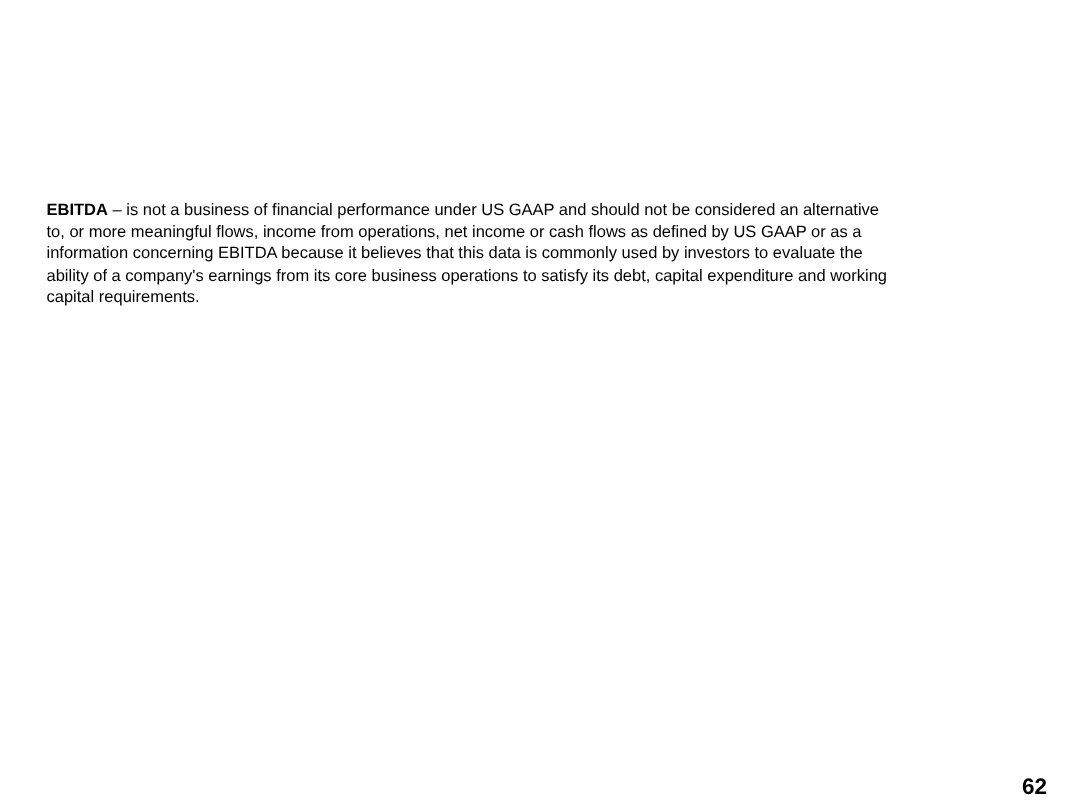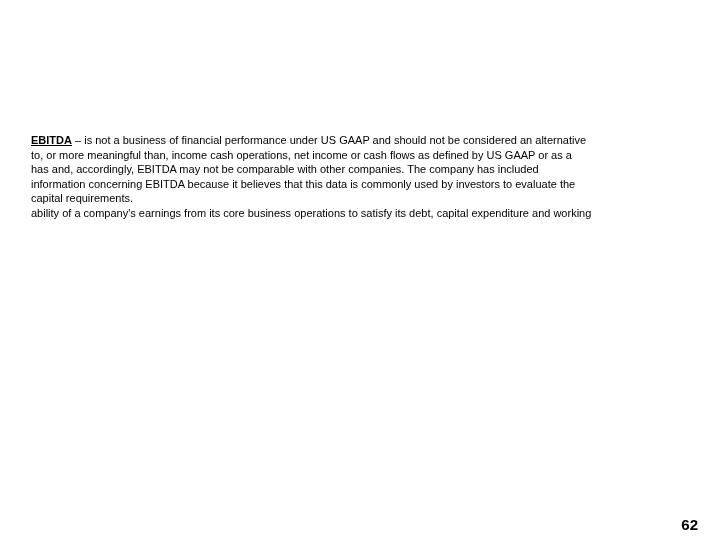--- a/index.html
+++ b/index.html
@@ -23,41 +23,39 @@
     width: 645px;
     font-size: 11px;
     line-height: 14.5px;
     color: #000000;
   }
   .para-line {
     white-space: nowrap;
   }
   .term {
     font-weight: bold;
-    text-decoration: underline;
   }
   .page-number {
     position: absolute;
     top: 517px;
     right: 22px;
     font-size: 15px;
     line-height: 16px;
     font-weight: bold;
     color: #000000;
   }
 </style>
 </head>
 <body>
 
 <div class="slide">
 
   <div class="text-block">
     <div class="para-line"><span class="term">EBITDA</span><span> – is not a business of financial performance under US GAAP and should not be considered an alternative</span></div>
-    <div class="para-line">to, or more meaningful than, income cash operations, net income or cash flows as defined by US GAAP or as a</div>
-    <div class="para-line">has and, accordingly, EBITDA may not be comparable with other companies. The company has included</div>
+    <div class="para-line">to, or more meaningful flows, income from operations, net income or cash flows as defined by US GAAP or as a</div>
     <div class="para-line">information concerning EBITDA because it believes that this data is commonly used by investors to evaluate the</div>
+    <div class="para-line">ability of a company's earnings from its core business operations to satisfy its debt, capital expenditure and working</div>
     <div class="para-line">capital requirements.</div>
-    <div class="para-line">ability of a company's earnings from its core business operations to satisfy its debt, capital expenditure and working</div>
   </div>
 
   <div class="page-number">62</div>
 
 </div>
 
 </body></html>

